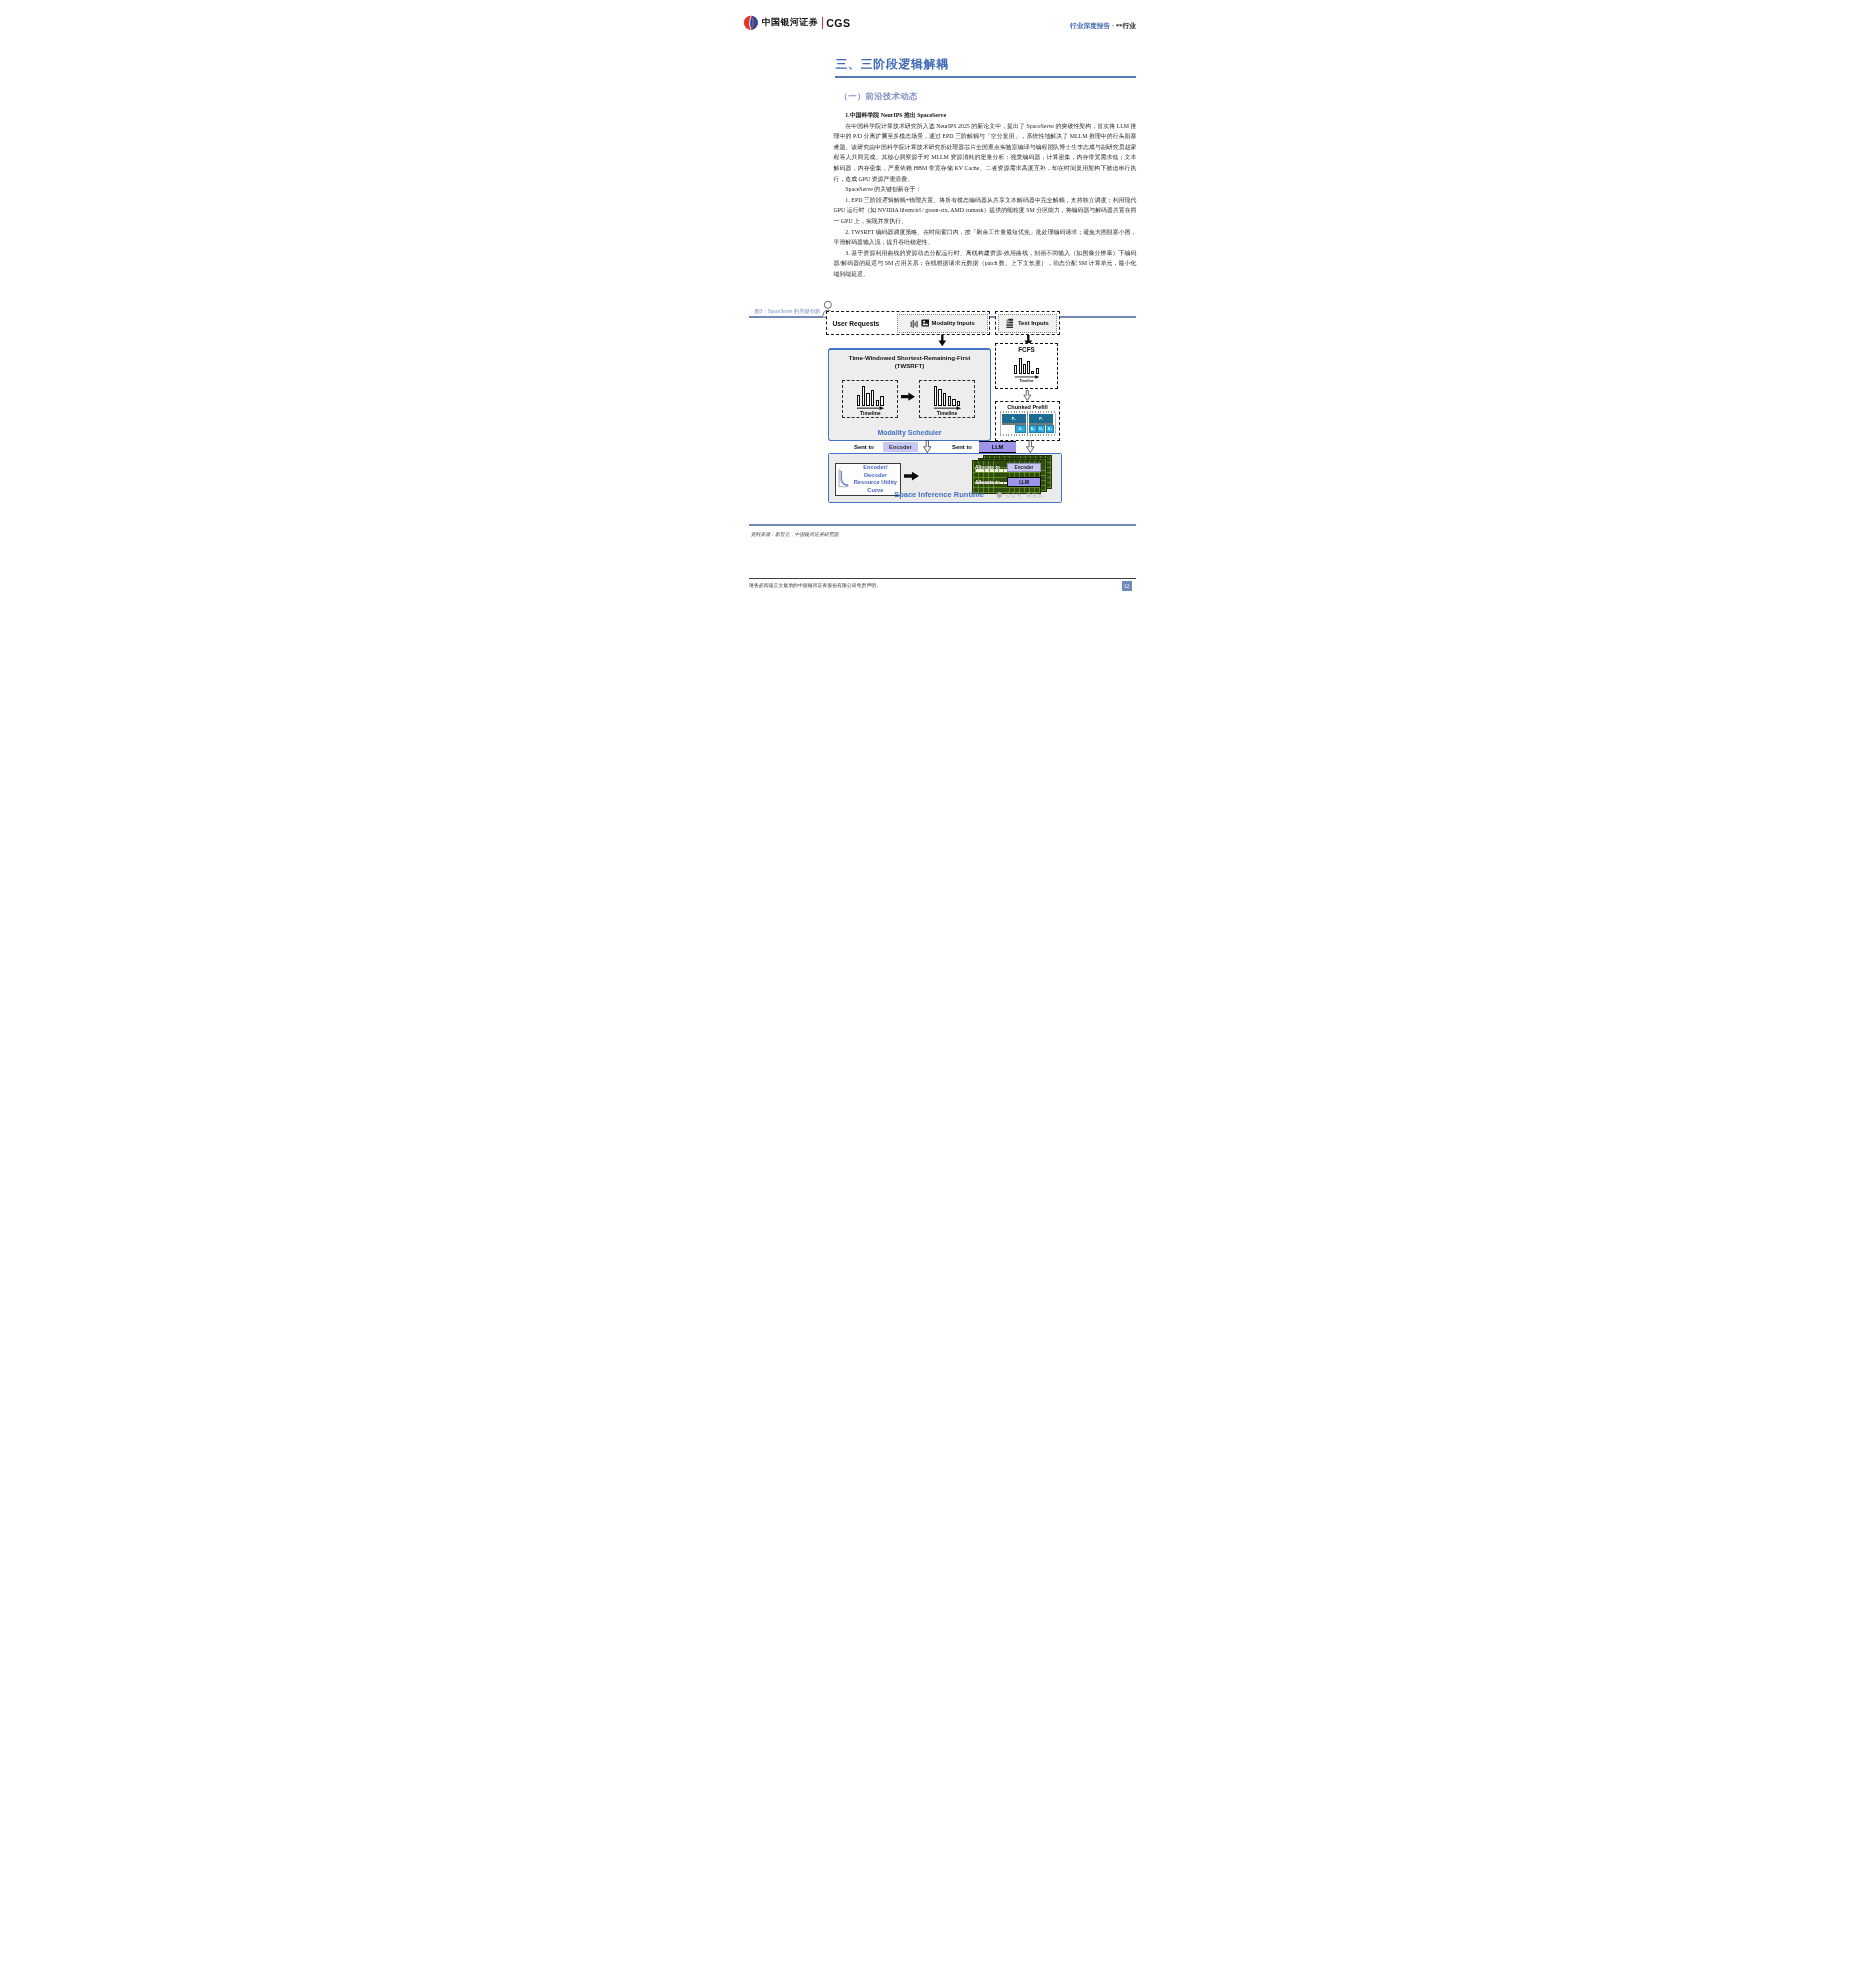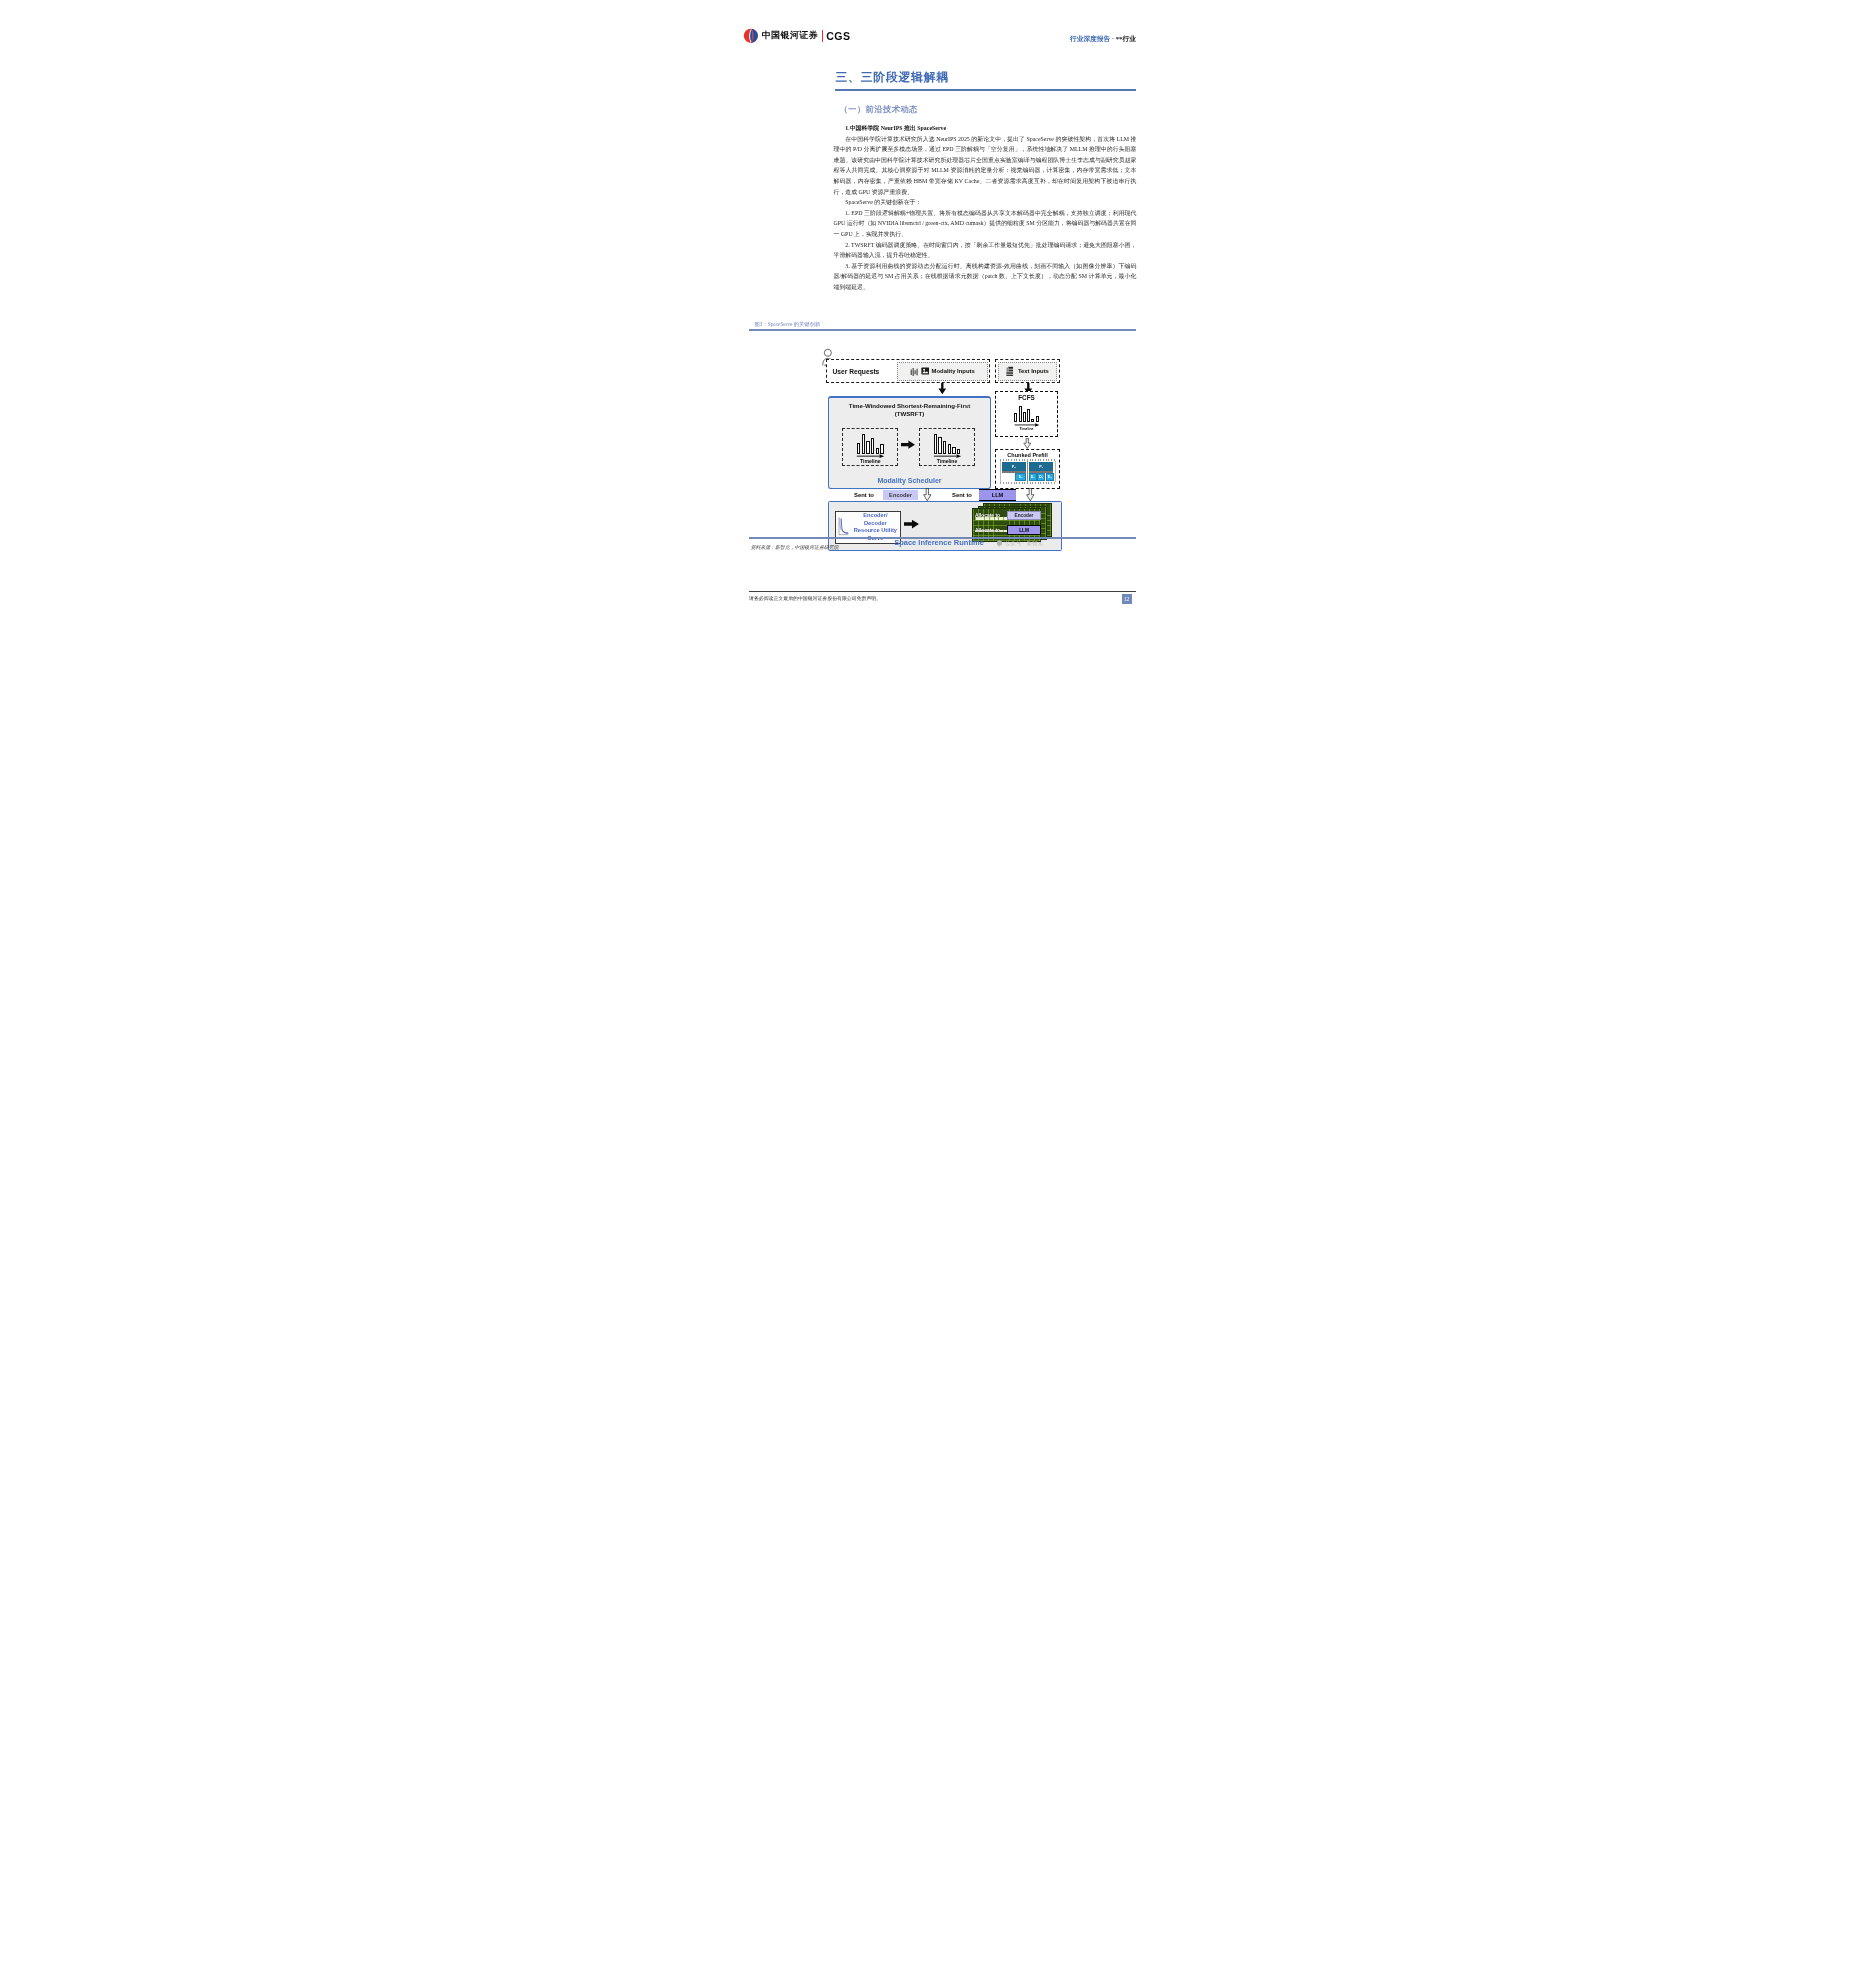--- a/index.html
+++ b/index.html
@@ -1,18 +1,18 @@
 <!DOCTYPE html>
 <html style="font-size:6.3px"><head>
 <meta charset="utf-8">
 <style>
   * { margin:0; padding:0; box-sizing:border-box; }
   html,body { background:#ffffff; }
   body { font-family:"Liberation Serif","DejaVu Serif",serif; color:#2b2b2b; }
-  .page { position:relative; width:432px; height:612px; background:#fff; overflow:hidden; margin:13px auto; }
+  .page { position:relative; width:432px; height:612px; background:#fff; overflow:hidden; margin:0 auto; }
   .abs { position:absolute; }
 
   
   .hdr-left { left:23px; top:15px; display:flex; align-items:center; gap:3.5px; }
   .logo-cn { font-family:"Liberation Sans","DejaVu Sans",sans-serif; font-weight:bold; font-size:9px; color:#0f0f0f; letter-spacing:0.4px; }
   .logo-div { width:1.2px; height:11.8px; background:#e8332a; }
   .logo-en { font-family:"Liberation Sans","DejaVu Sans",sans-serif; font-weight:bold; font-size:10.6px; color:#0f0f0f; letter-spacing:0.4px; }
   .hdr-right { right:15.7px; top:22px; font-size:6.7px; font-weight:bold; }
   .hdr-right .blue { color:#3e68b4; }
   .hdr-right .dark { color:#1a1a1a; }
@@ -30,21 +30,21 @@
   .caption-rule { left:29.5px; right:15.7px; top:316px; height:2px; background:#7389b8; }
   .figure-rule { left:29.5px; right:15.7px; top:524px; height:2px; background:#7389b8; }
   .source-note { left:31px; top:531px; font-style:italic; font-size:4.9px; color:#3a3a3a; }
 
   
   .footer-rule { left:29.5px; right:15.7px; top:578px; height:1.2px; background:#3f3f3f; }
   .footer-text { left:29.5px; top:582px; font-size:4.9px; color:#2e2e2e; }
   .page-num { left:402px; top:581px; width:10.2px; height:10.2px; background:#7189b8; color:#fff; font-size:5.5px; display:flex; align-items:center; justify-content:center; }
 
   
-  .diagram { left:29.5px; top:337px; width:387px; height:204px; font-family:"Liberation Sans","DejaVu Sans",sans-serif; }
+  .diagram { left:29.5px; top:302px; width:387px; height:204px; font-family:"Liberation Sans","DejaVu Sans",sans-serif; }
   .dashed-box { position:absolute; border:1px dashed #1a1a1a; background:#fff; }
   .ur-label { position:absolute; left:5.5px; top:50%; transform:translateY(-50%); font-size:6.7px; font-weight:bold; color:#0d0d0d; }
   .input-box { position:absolute; background:#f1f1ef; border:0.8px dotted #8a8a8a; display:flex; align-items:center; justify-content:center; gap:2.4px; }
   .input-label { font-size:5.9px; font-weight:bold; color:#0d0d0d; }
   .twsrft { position:absolute; left:79px; top:46px; width:163px; height:93px; background:#ededed; border:1.2px solid #4472c4; border-top-width:2px; border-radius:3.1px; }
   .twsrft-title { position:absolute; top:3.9px; left:0; right:0; text-align:center; font-size:6.1px; font-weight:bold; color:#111; line-height:8.3px; }
   .tl-chart { position:absolute; top:30px; width:56px; height:38px; border:0.8px dashed #2a2a2a; display:flex; flex-direction:column; align-items:center; justify-content:flex-end; padding-bottom:1.2px; }
   .mini-chart { display:flex; align-items:flex-end; gap:1.2px; height:20.4px; }
   .bar { width:3.5px; background:#fff; border:0.6px solid #0d0d0d; border-top:1.6px solid #0d0d0d; }
   .fcfs-chart .bar { width:3.1px; }

